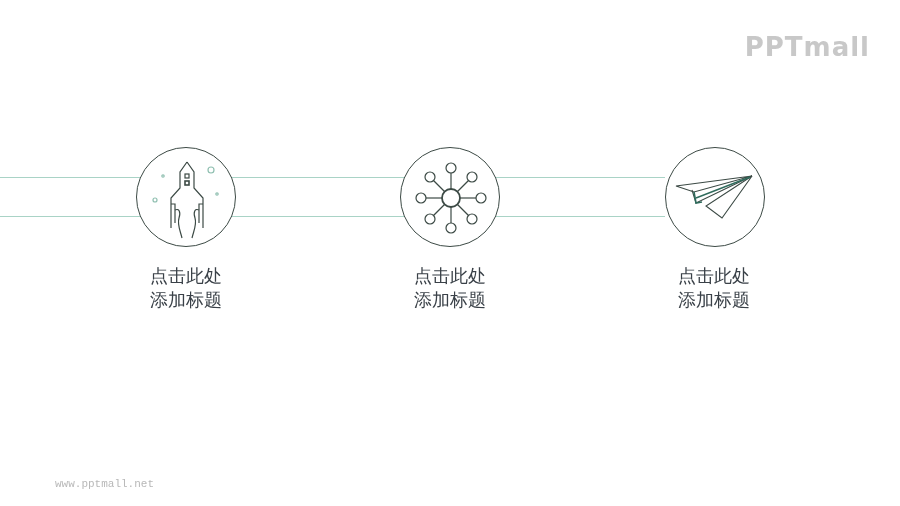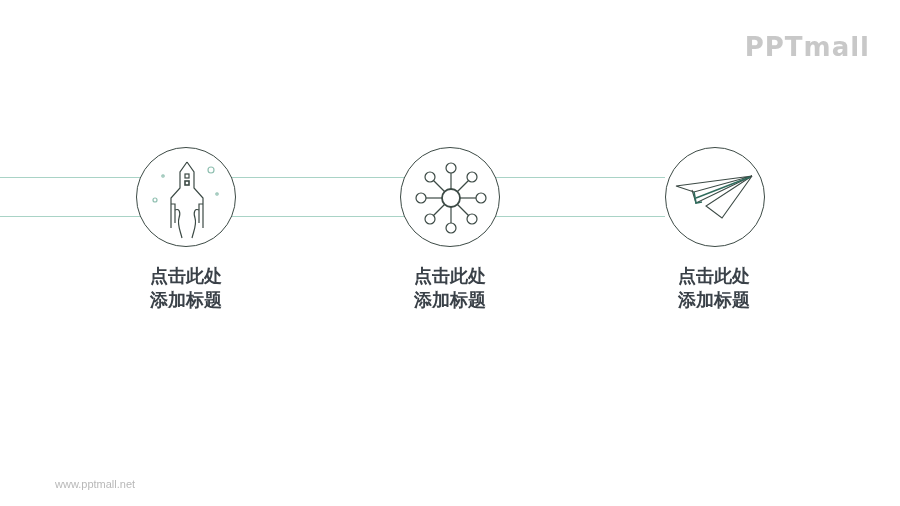--- a/index.html
+++ b/index.html
@@ -1,22 +1,22 @@
 <!DOCTYPE html>
 <html><head>
 <meta charset="utf-8">
 <style>
   html,body{margin:0;padding:0;}
   body{width:900px;height:506px;background:#ffffff;position:relative;overflow:hidden;font-family:"DejaVu Sans","Liberation Sans",sans-serif;}
   .hline{position:absolute;left:0;height:1px;background:#a9d3c6;}
   .circle{position:absolute;width:100px;height:100px;border:1px solid #3c4a45;border-radius:50%;background:#fff;box-sizing:border-box;}
   .circle svg{position:absolute;left:0;top:0;width:100px;height:100px;}
-  .title{position:absolute;width:160px;text-align:center;color:#3a4148;font-weight:bold;font-size:18px;line-height:24px;}
+  .title{position:absolute;width:160px;text-align:center;color:#3a4148;font-weight:normal;font-size:18px;line-height:24px;}
   .logo{position:absolute;right:30px;top:32px;font-family:"DejaVu Sans",sans-serif;font-size:26px;color:#c8c8c8;letter-spacing:1px;font-weight:bold;}
-  .footer{position:absolute;left:55px;top:478px;font-size:11px;color:#b8b8b8;font-family:Liberation Sans, sans-serif;}
+  .footer{position:absolute;left:55px;top:478px;font-size:11px;color:#b8b8b8;font-family:Liberation Mono, monospace;}
 </style>
 </head>
 <body>
 
 <div class="logo">PPTmall</div>
 
 <div class="hline" style="top:177px;width:665px;"></div>
 <div class="hline" style="top:216px;width:665px;"></div>
 
 <div class="circle" style="left:136px;top:147px;">

